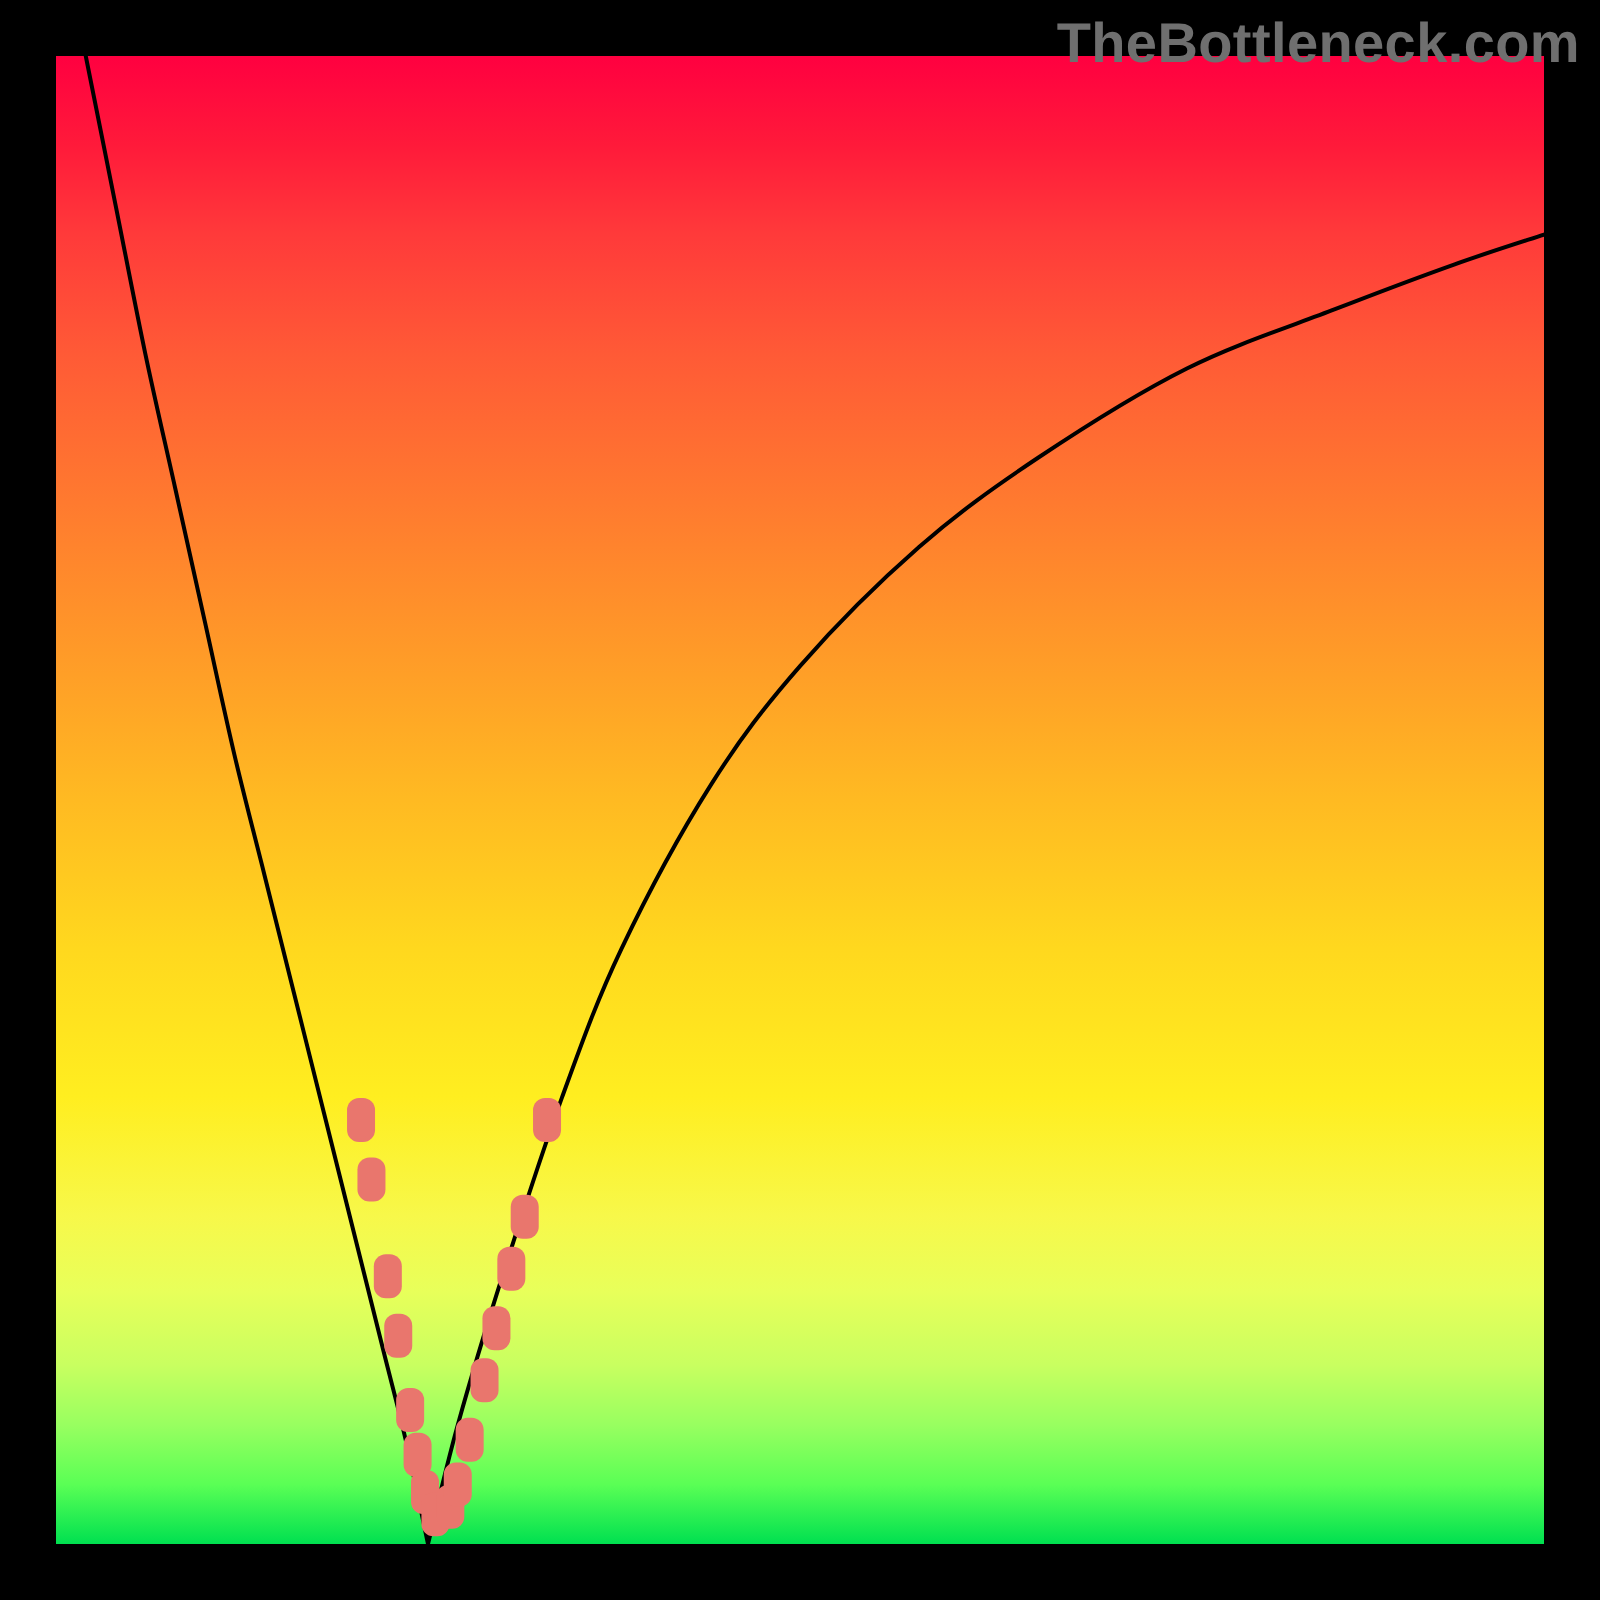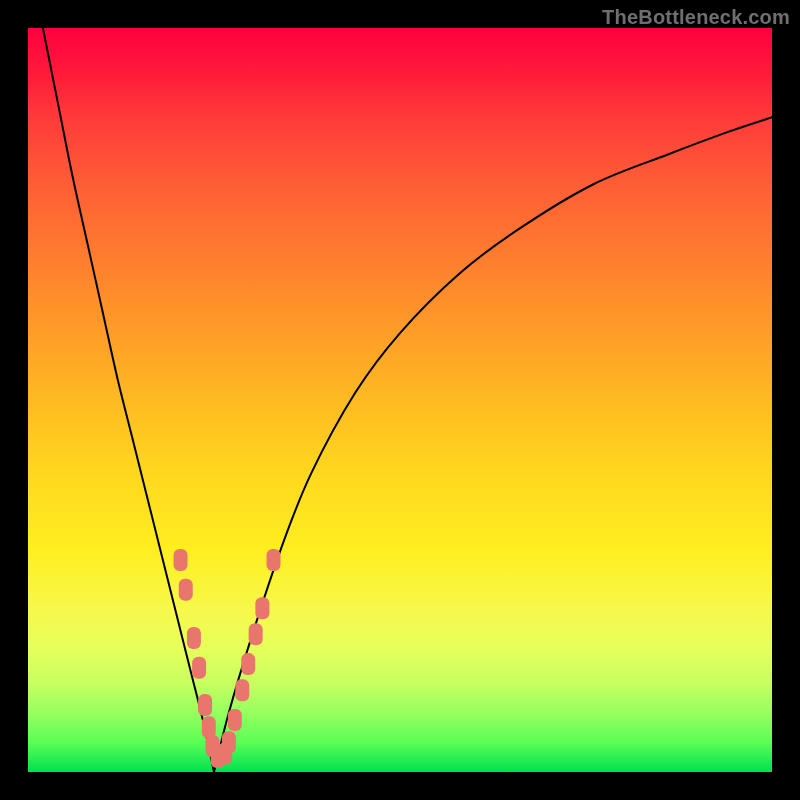--- a/index.html
+++ b/index.html
@@ -49,21 +49,21 @@
       #5aff55 96%,
       #00e050 100%
     );
   }
 
   .watermark {
     position: absolute;
     top: 6px;
     right: 10px;
     color: #6f6f6f;
-    font-size: 20px;
+    font-size: 28px;
     font-weight: 600;
     letter-spacing: 0.2px;
     user-select: none;
   }
 
   svg.overlay {
     position: absolute;
     left: 0; top: 0;
     width: 744px;
     height: 744px;

